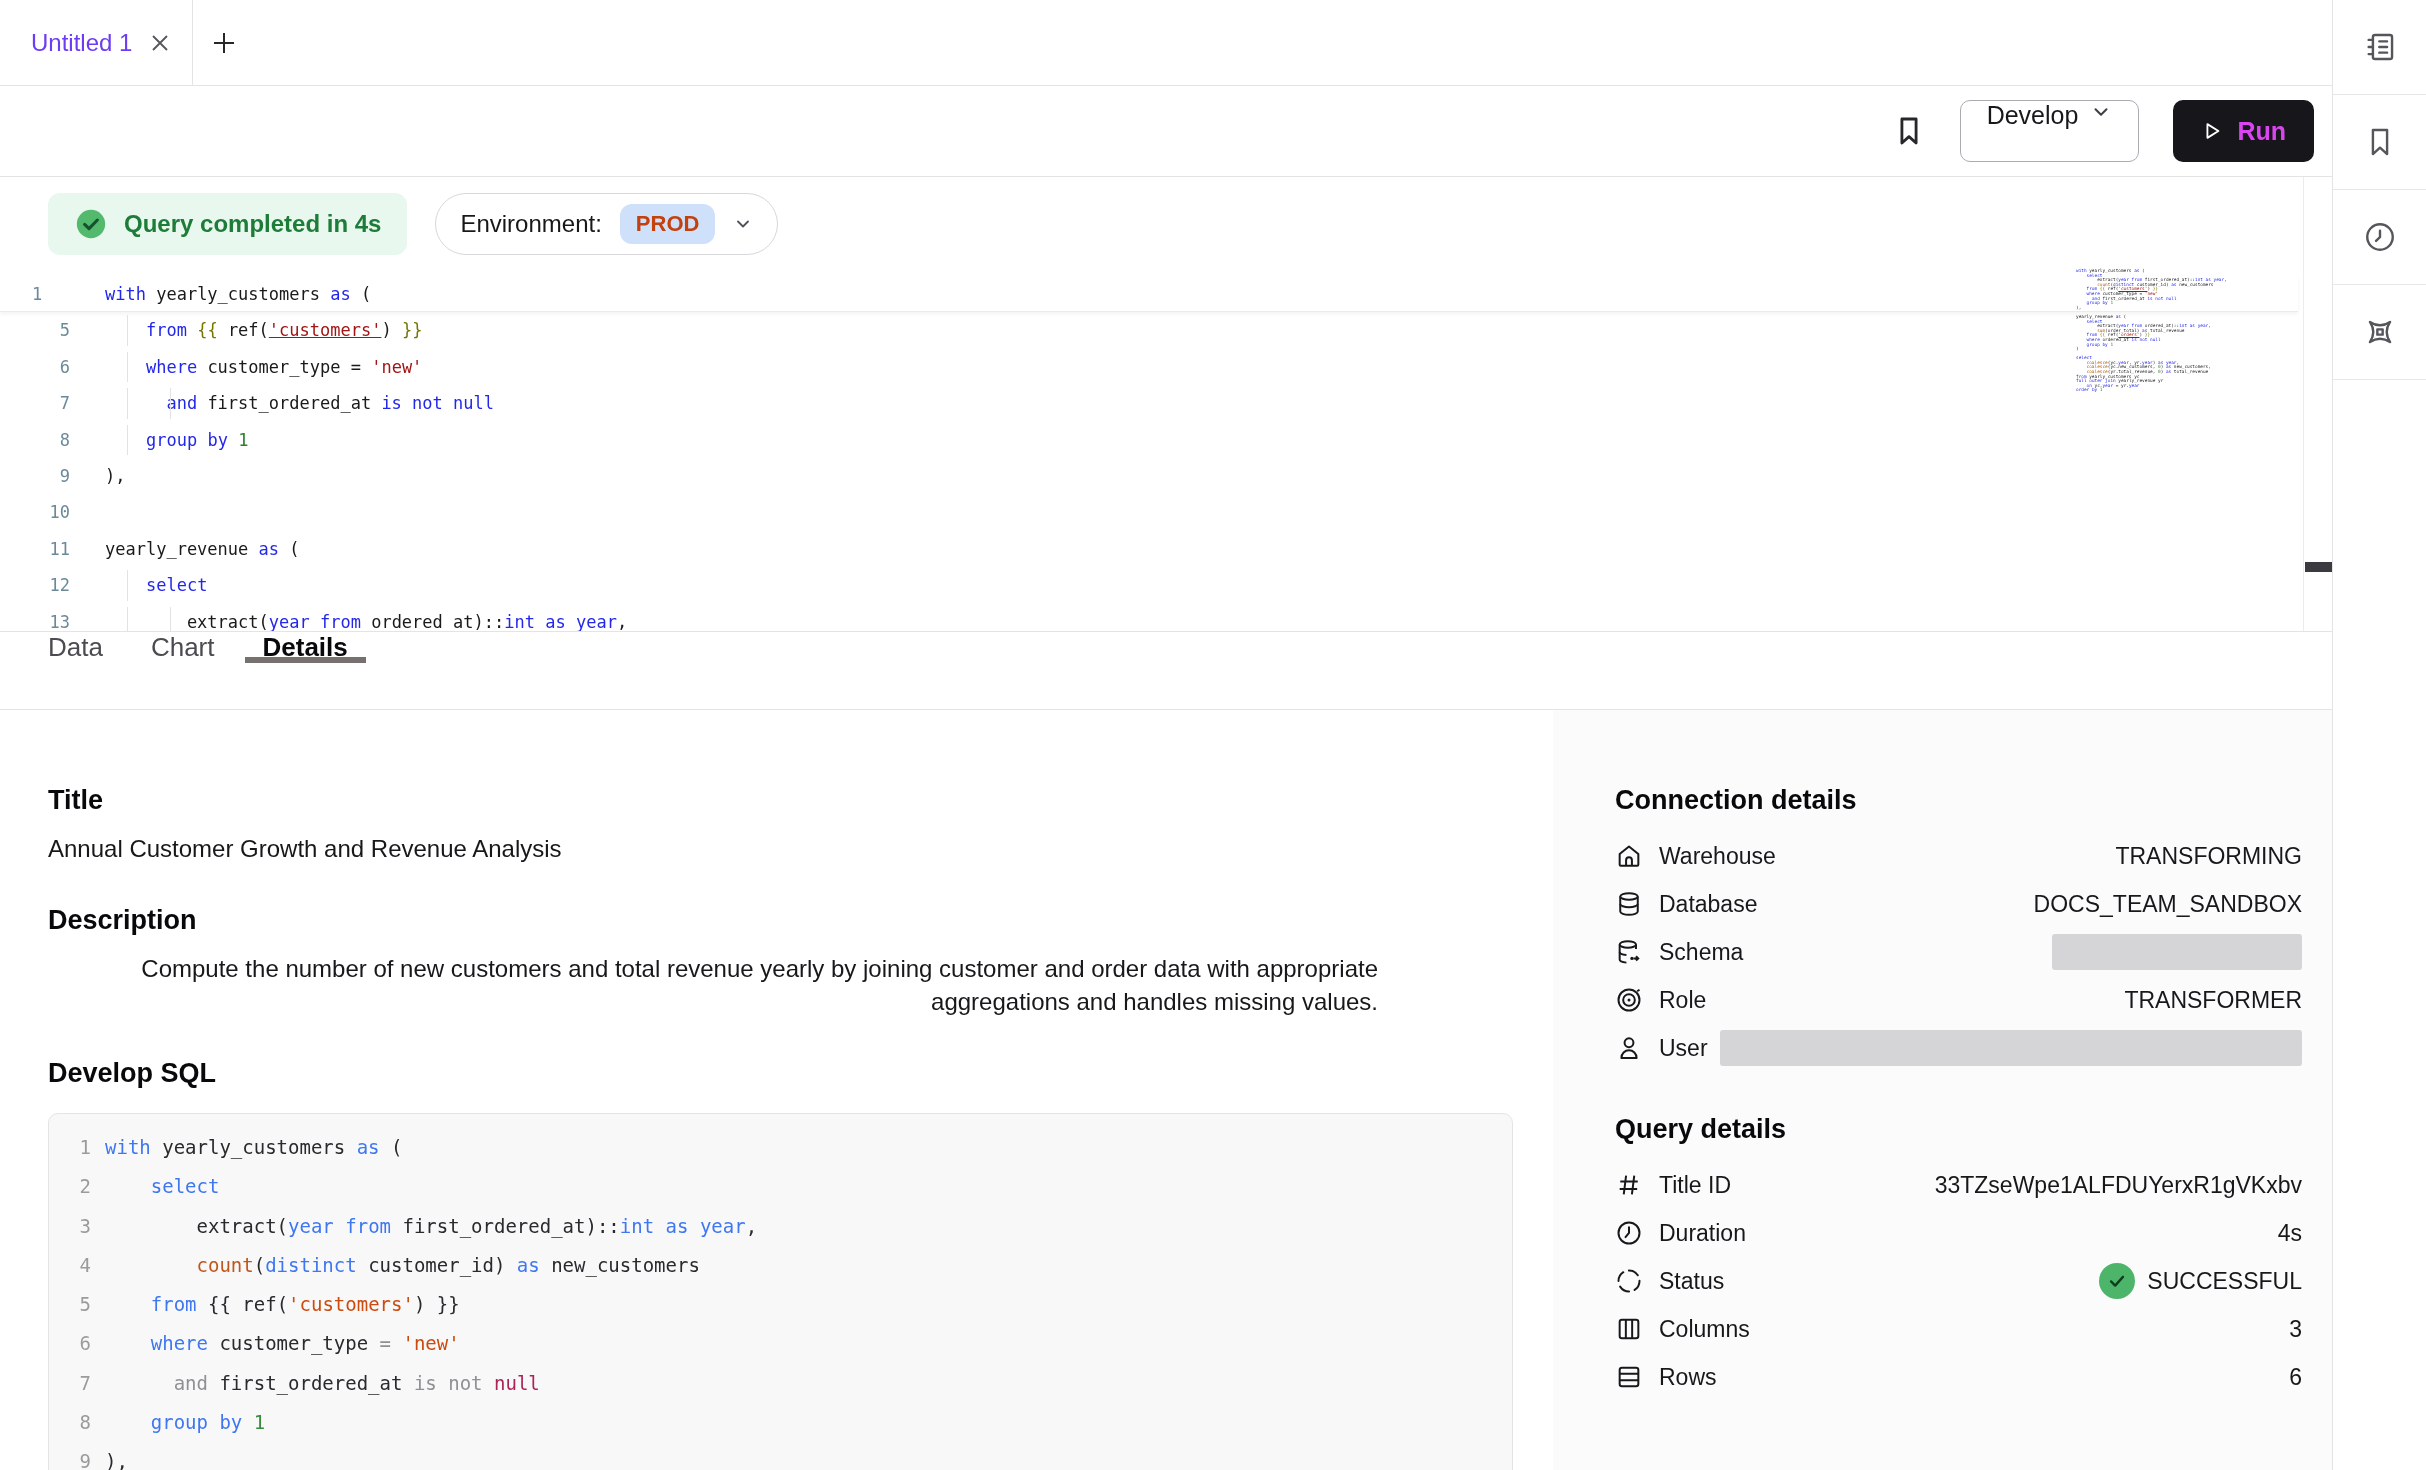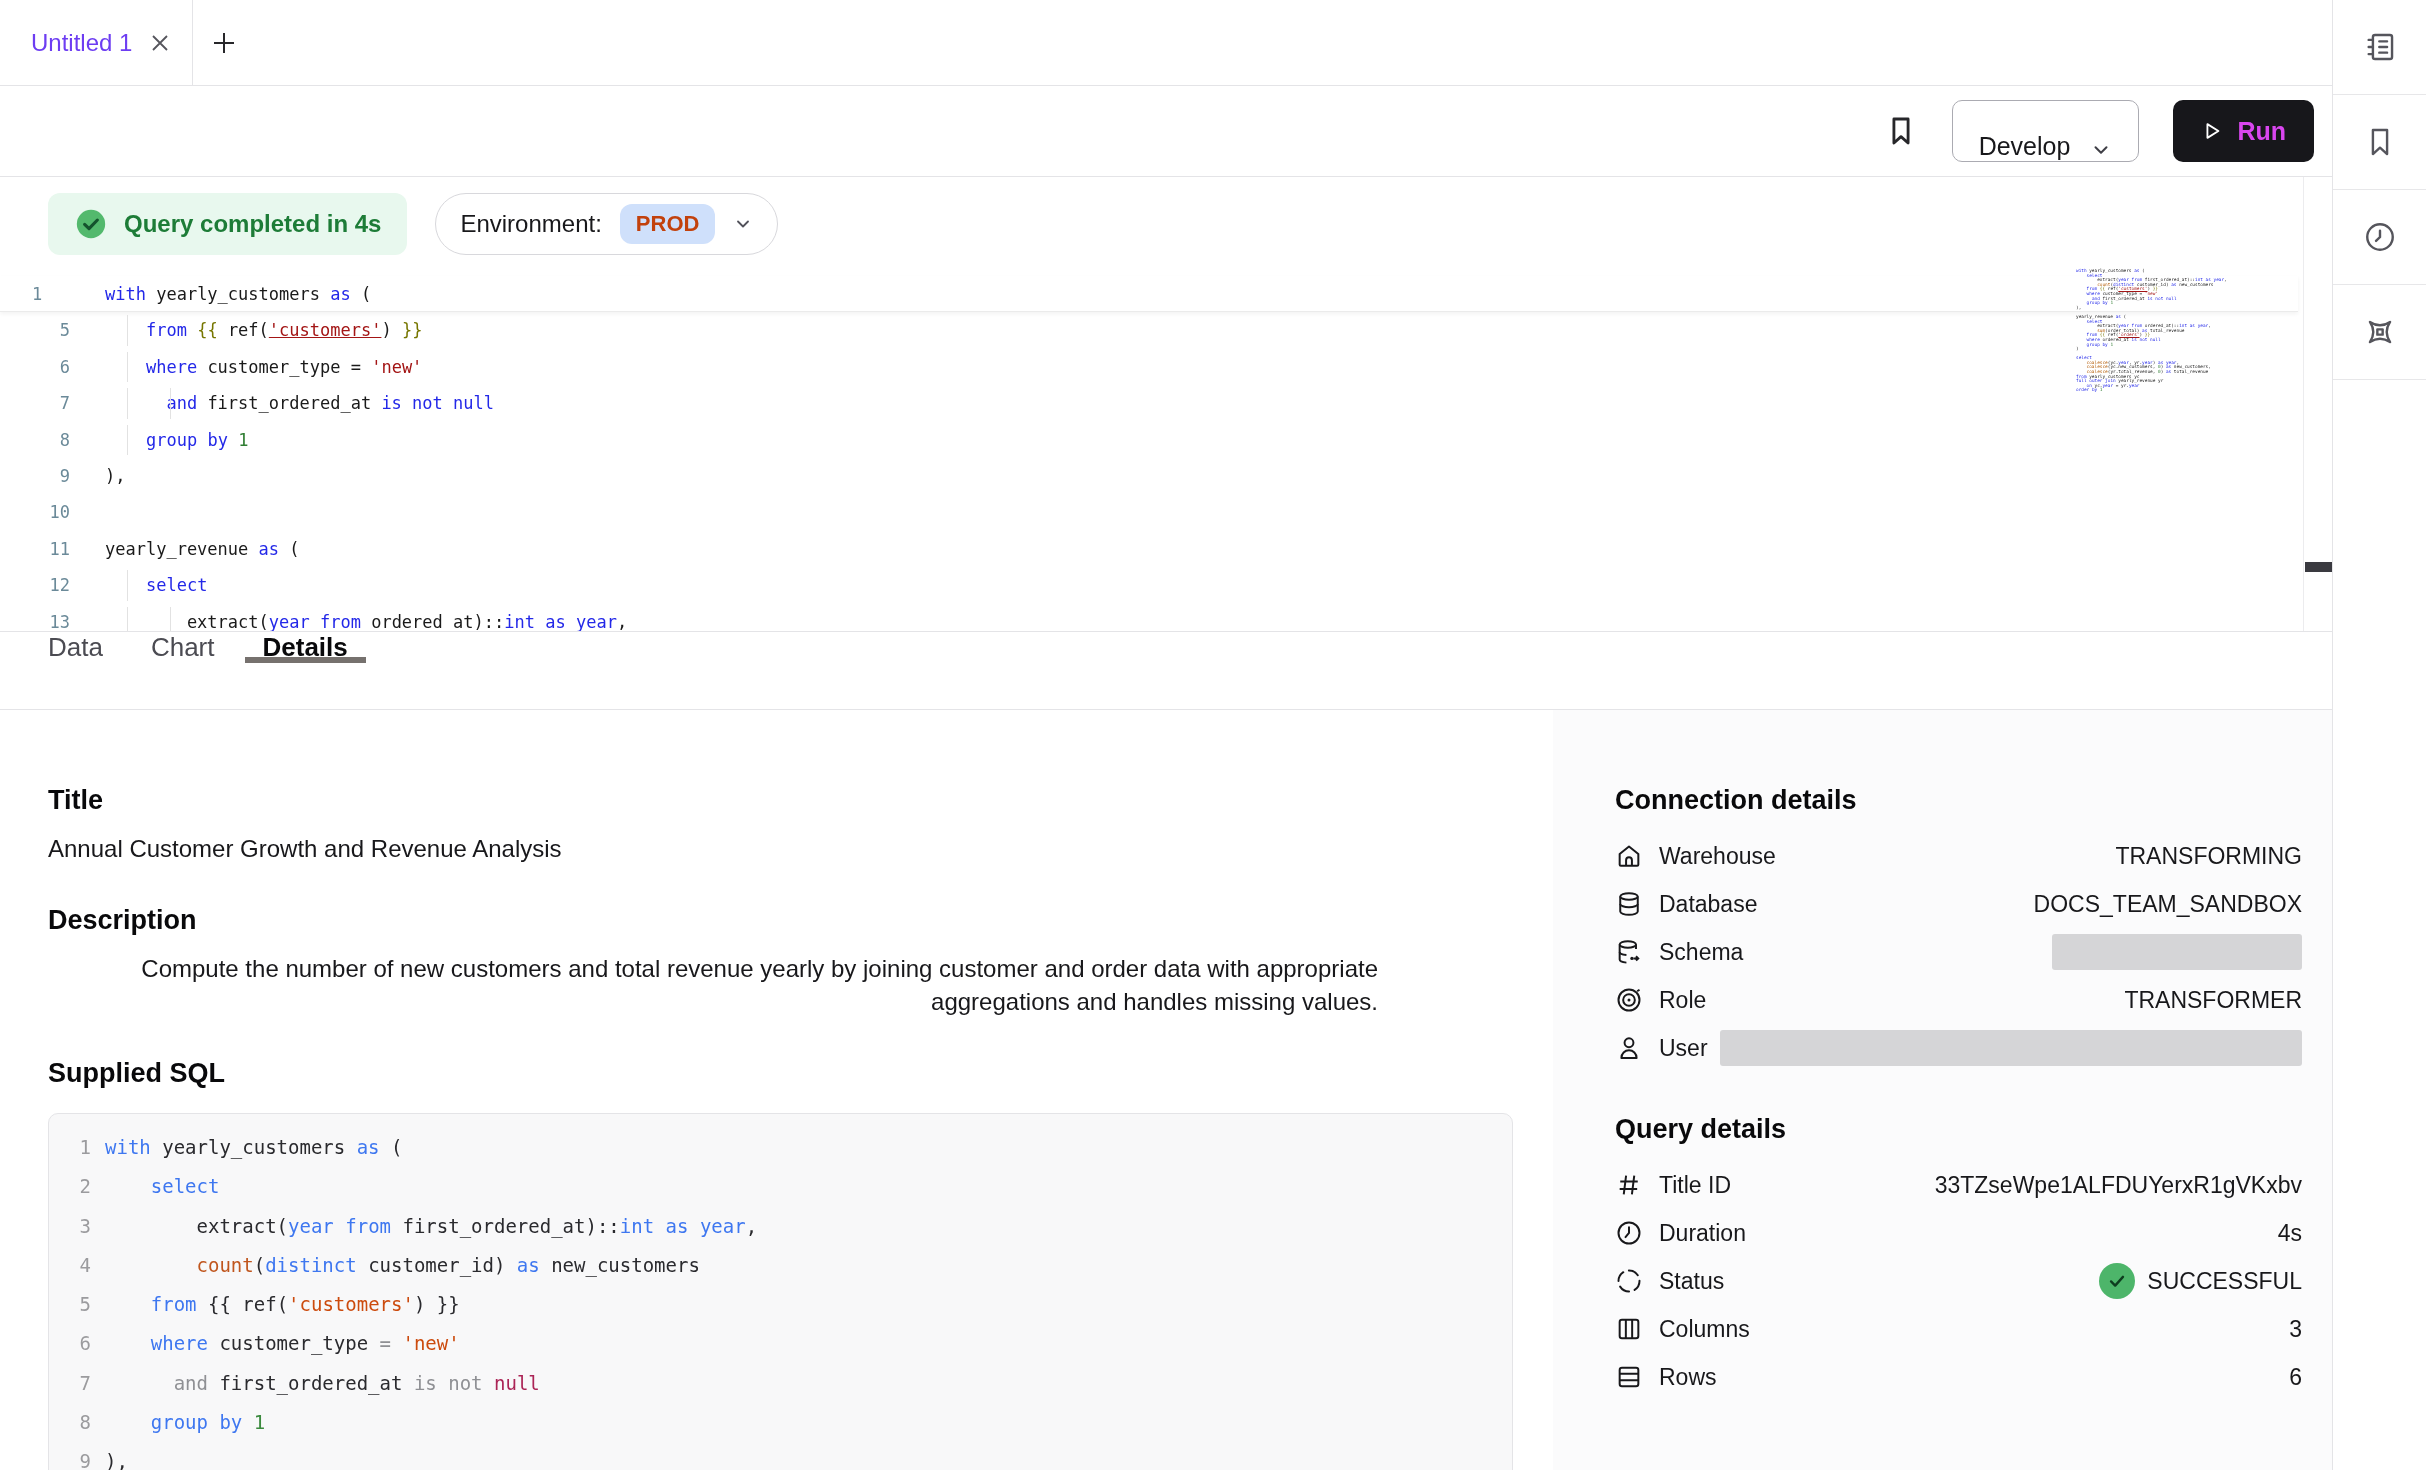--- a/index.html
+++ b/index.html
@@ -13,21 +13,21 @@
   .tab { width:193px; display:flex; align-items:center; gap:16px; padding-left:31px;
          border-right:1px solid #e4e4e7; cursor:pointer; }
   .tab-label { color:#6d3df2; font-size:24px; }
   .tab-close { display:flex; align-items:center; }
   .newtab { display:flex; align-items:center; justify-content:center; width:62px; cursor:pointer; }
 
   
   .toolbar { height:91px; border-bottom:1px solid #e4e4e7; display:flex; align-items:center;
              justify-content:flex-end; gap:34px; padding-right:18px; flex:none; }
   .icon-btn { background:none; border:none; cursor:pointer; display:flex; align-items:center; }
-  .btn-develop { display:flex; align-items:flex-end; gap:20px; background:#fff; border:1px solid #ababb2;
+  .btn-develop { display:flex; align-items:flex-start; gap:12px; background:#fff; border:1px solid #ababb2;
                  border-radius:10px; height:62px; padding:0 26px; font-size:25px; color:#18181b;
                  font-family:inherit; cursor:pointer; }
   .btn-run { display:flex; align-items:center; gap:14px; background:#17171b; color:#d946ef; border:none;
              border-radius:10px; height:62px; padding:0 28px; font-size:25px; font-weight:600;
              font-family:inherit; cursor:pointer; }
 
   
   .editor-area { position:relative; height:455px; border-bottom:1px solid #e4e4e7; overflow:hidden; flex:none; }
   .status-row { position:absolute; top:16px; left:48px; display:flex; gap:28px; z-index:5; }
   .pill-success { display:flex; align-items:center; gap:16px; background:#e8f8ee; border-radius:12px;
@@ -331,21 +331,21 @@
       <div class="rtab">Chart</div>
       <div class="rtab active">Details</div>
     </div>
 
     <div class="details">
       <div class="dleft">
         <h3>Title</h3>
         <div class="val">Annual Customer Growth and Revenue Analysis</div>
         <h3 class="sec">Description</h3>
         <div class="val desc">Compute the number of new customers and total revenue yearly by joining customer and order data with appropriate aggregations and handles missing values.</div>
-        <h3 class="sec">Supplied SQL</h3>
+        <h3 class="sec">Develop SQL</h3>
         <div class="sqlbox" id="sqlbox">
             <div class="cl">
               <span class="gut">1</span>
               <span class="src"><span class="tok-kw">with</span><span class="tok-id"> yearly_customers </span><span class="tok-kw">as</span><span class="tok-id"> (</span></span>
             </div>
             <div class="cl">
               <span class="gut">2</span>
               <span class="src"><span class="tok-id">    </span><span class="tok-kw">select</span></span>
             </div>
             <div class="cl">

